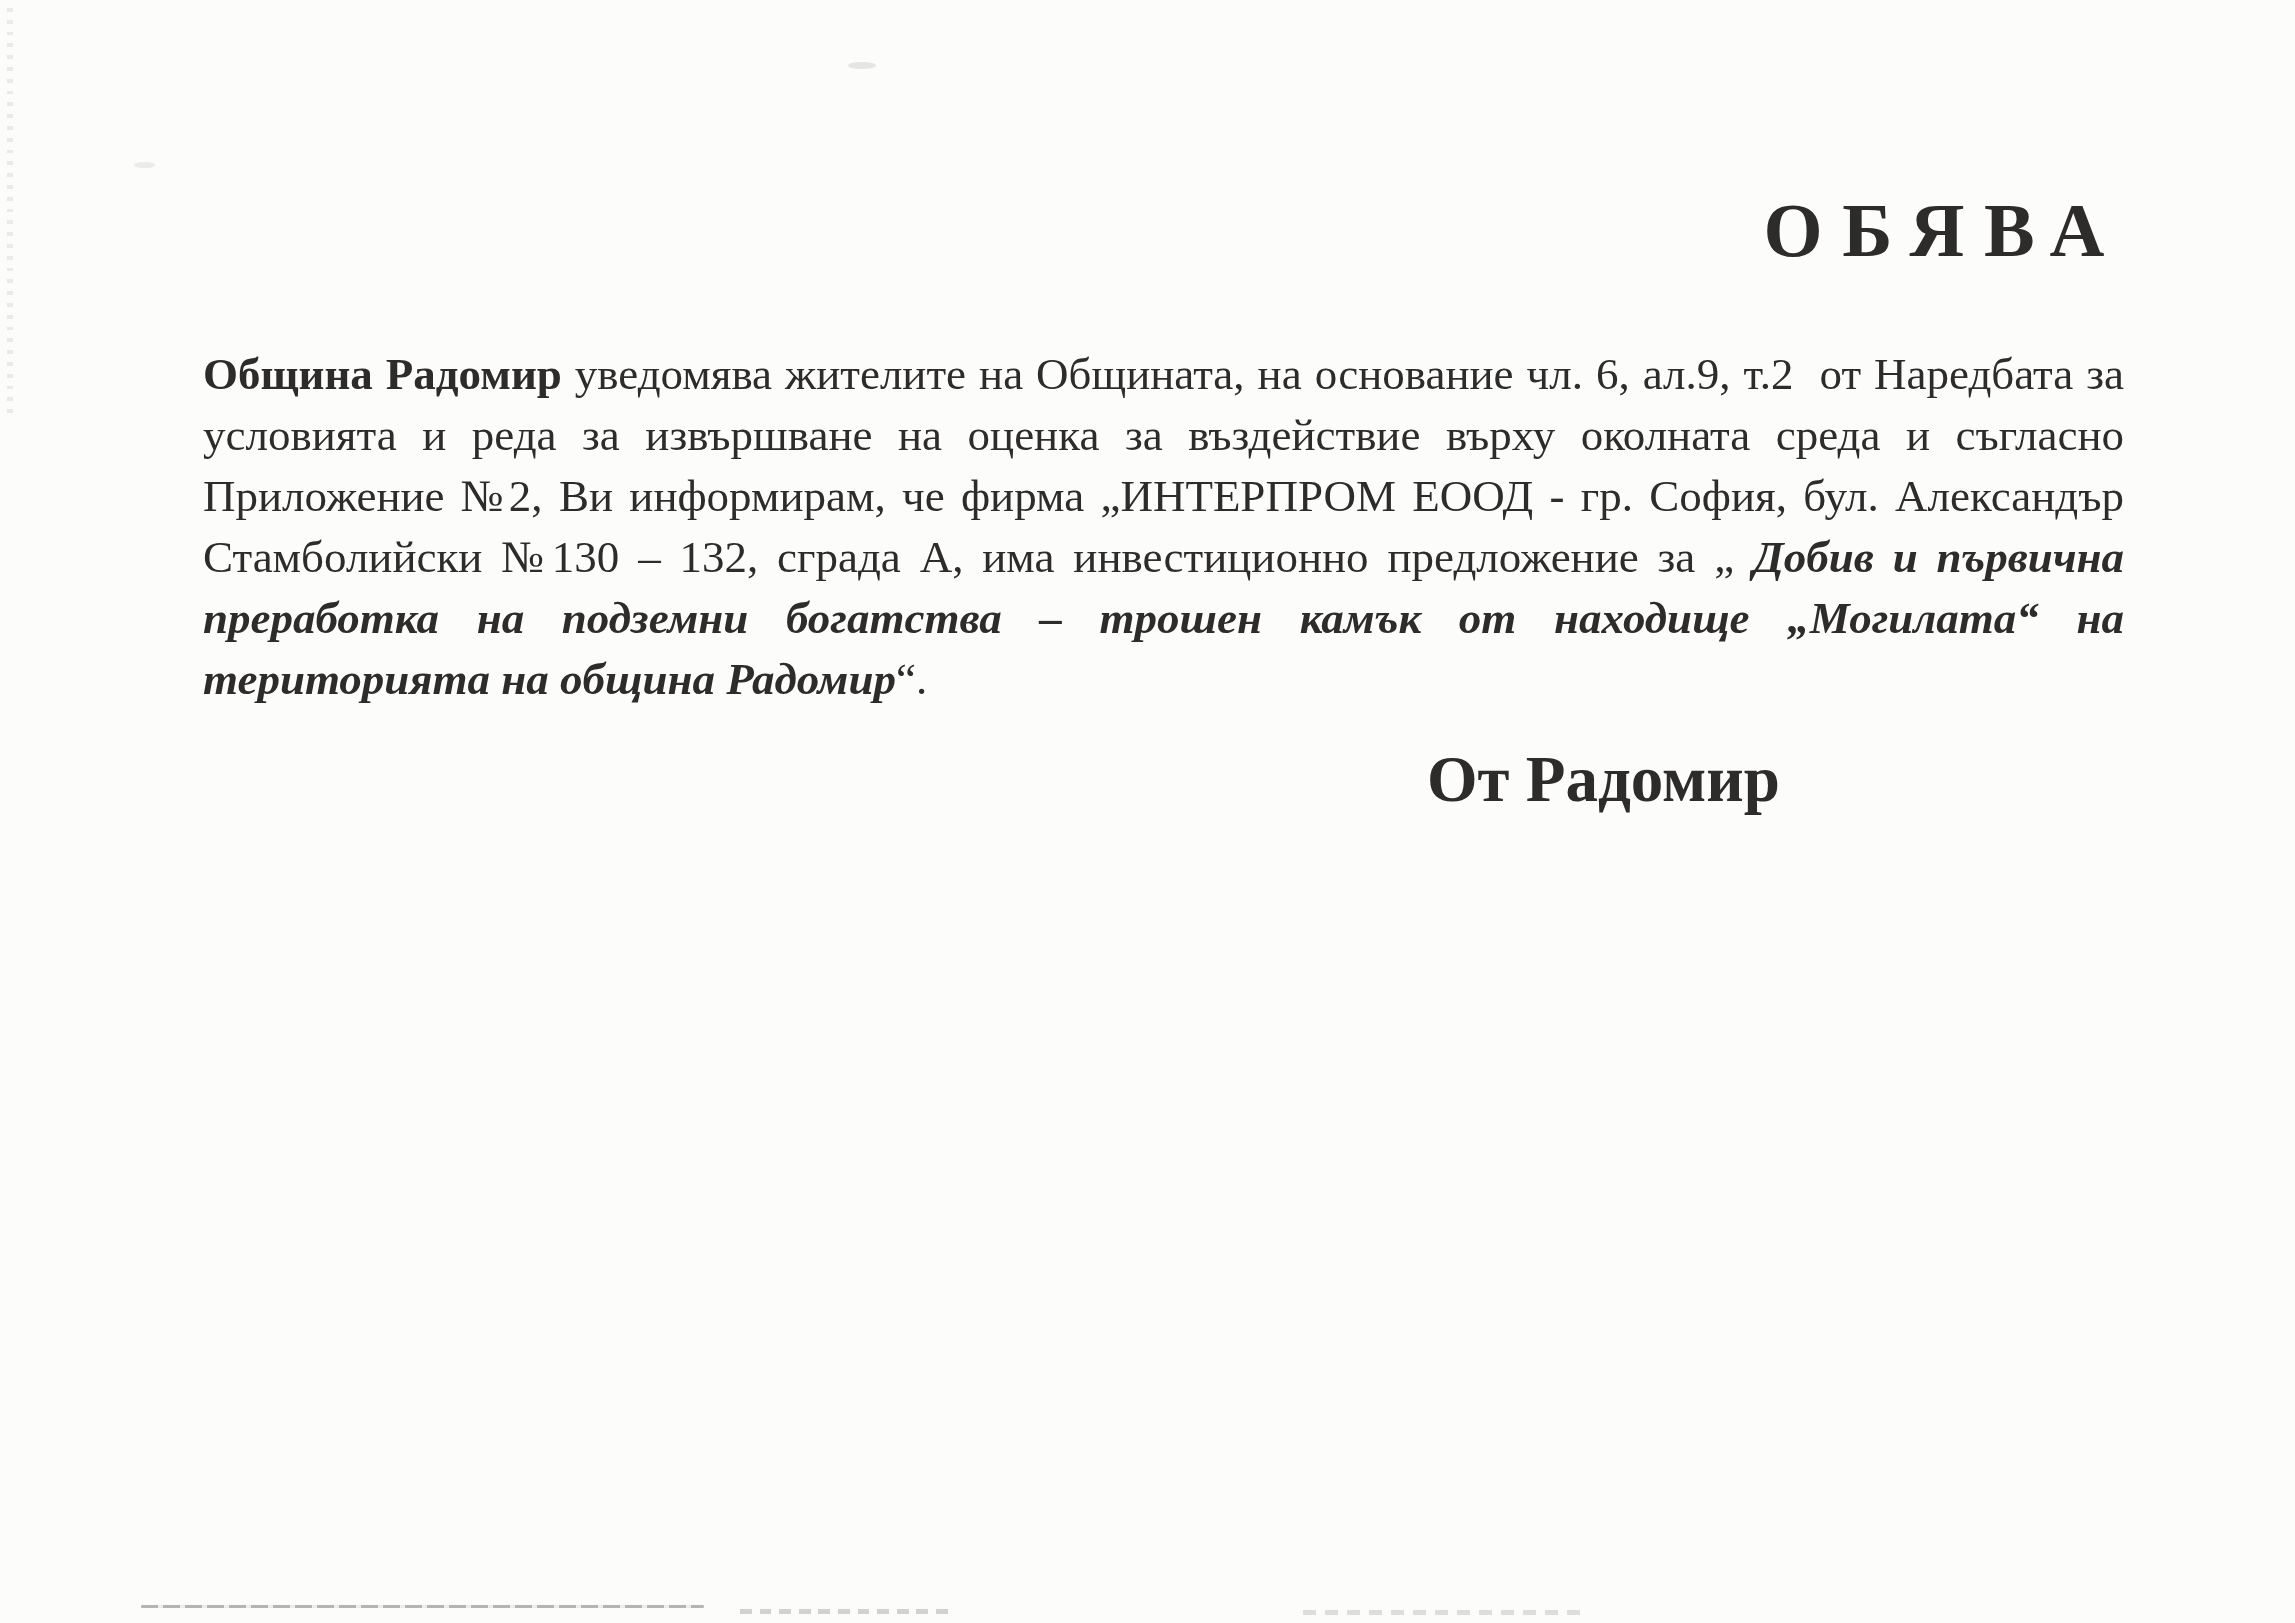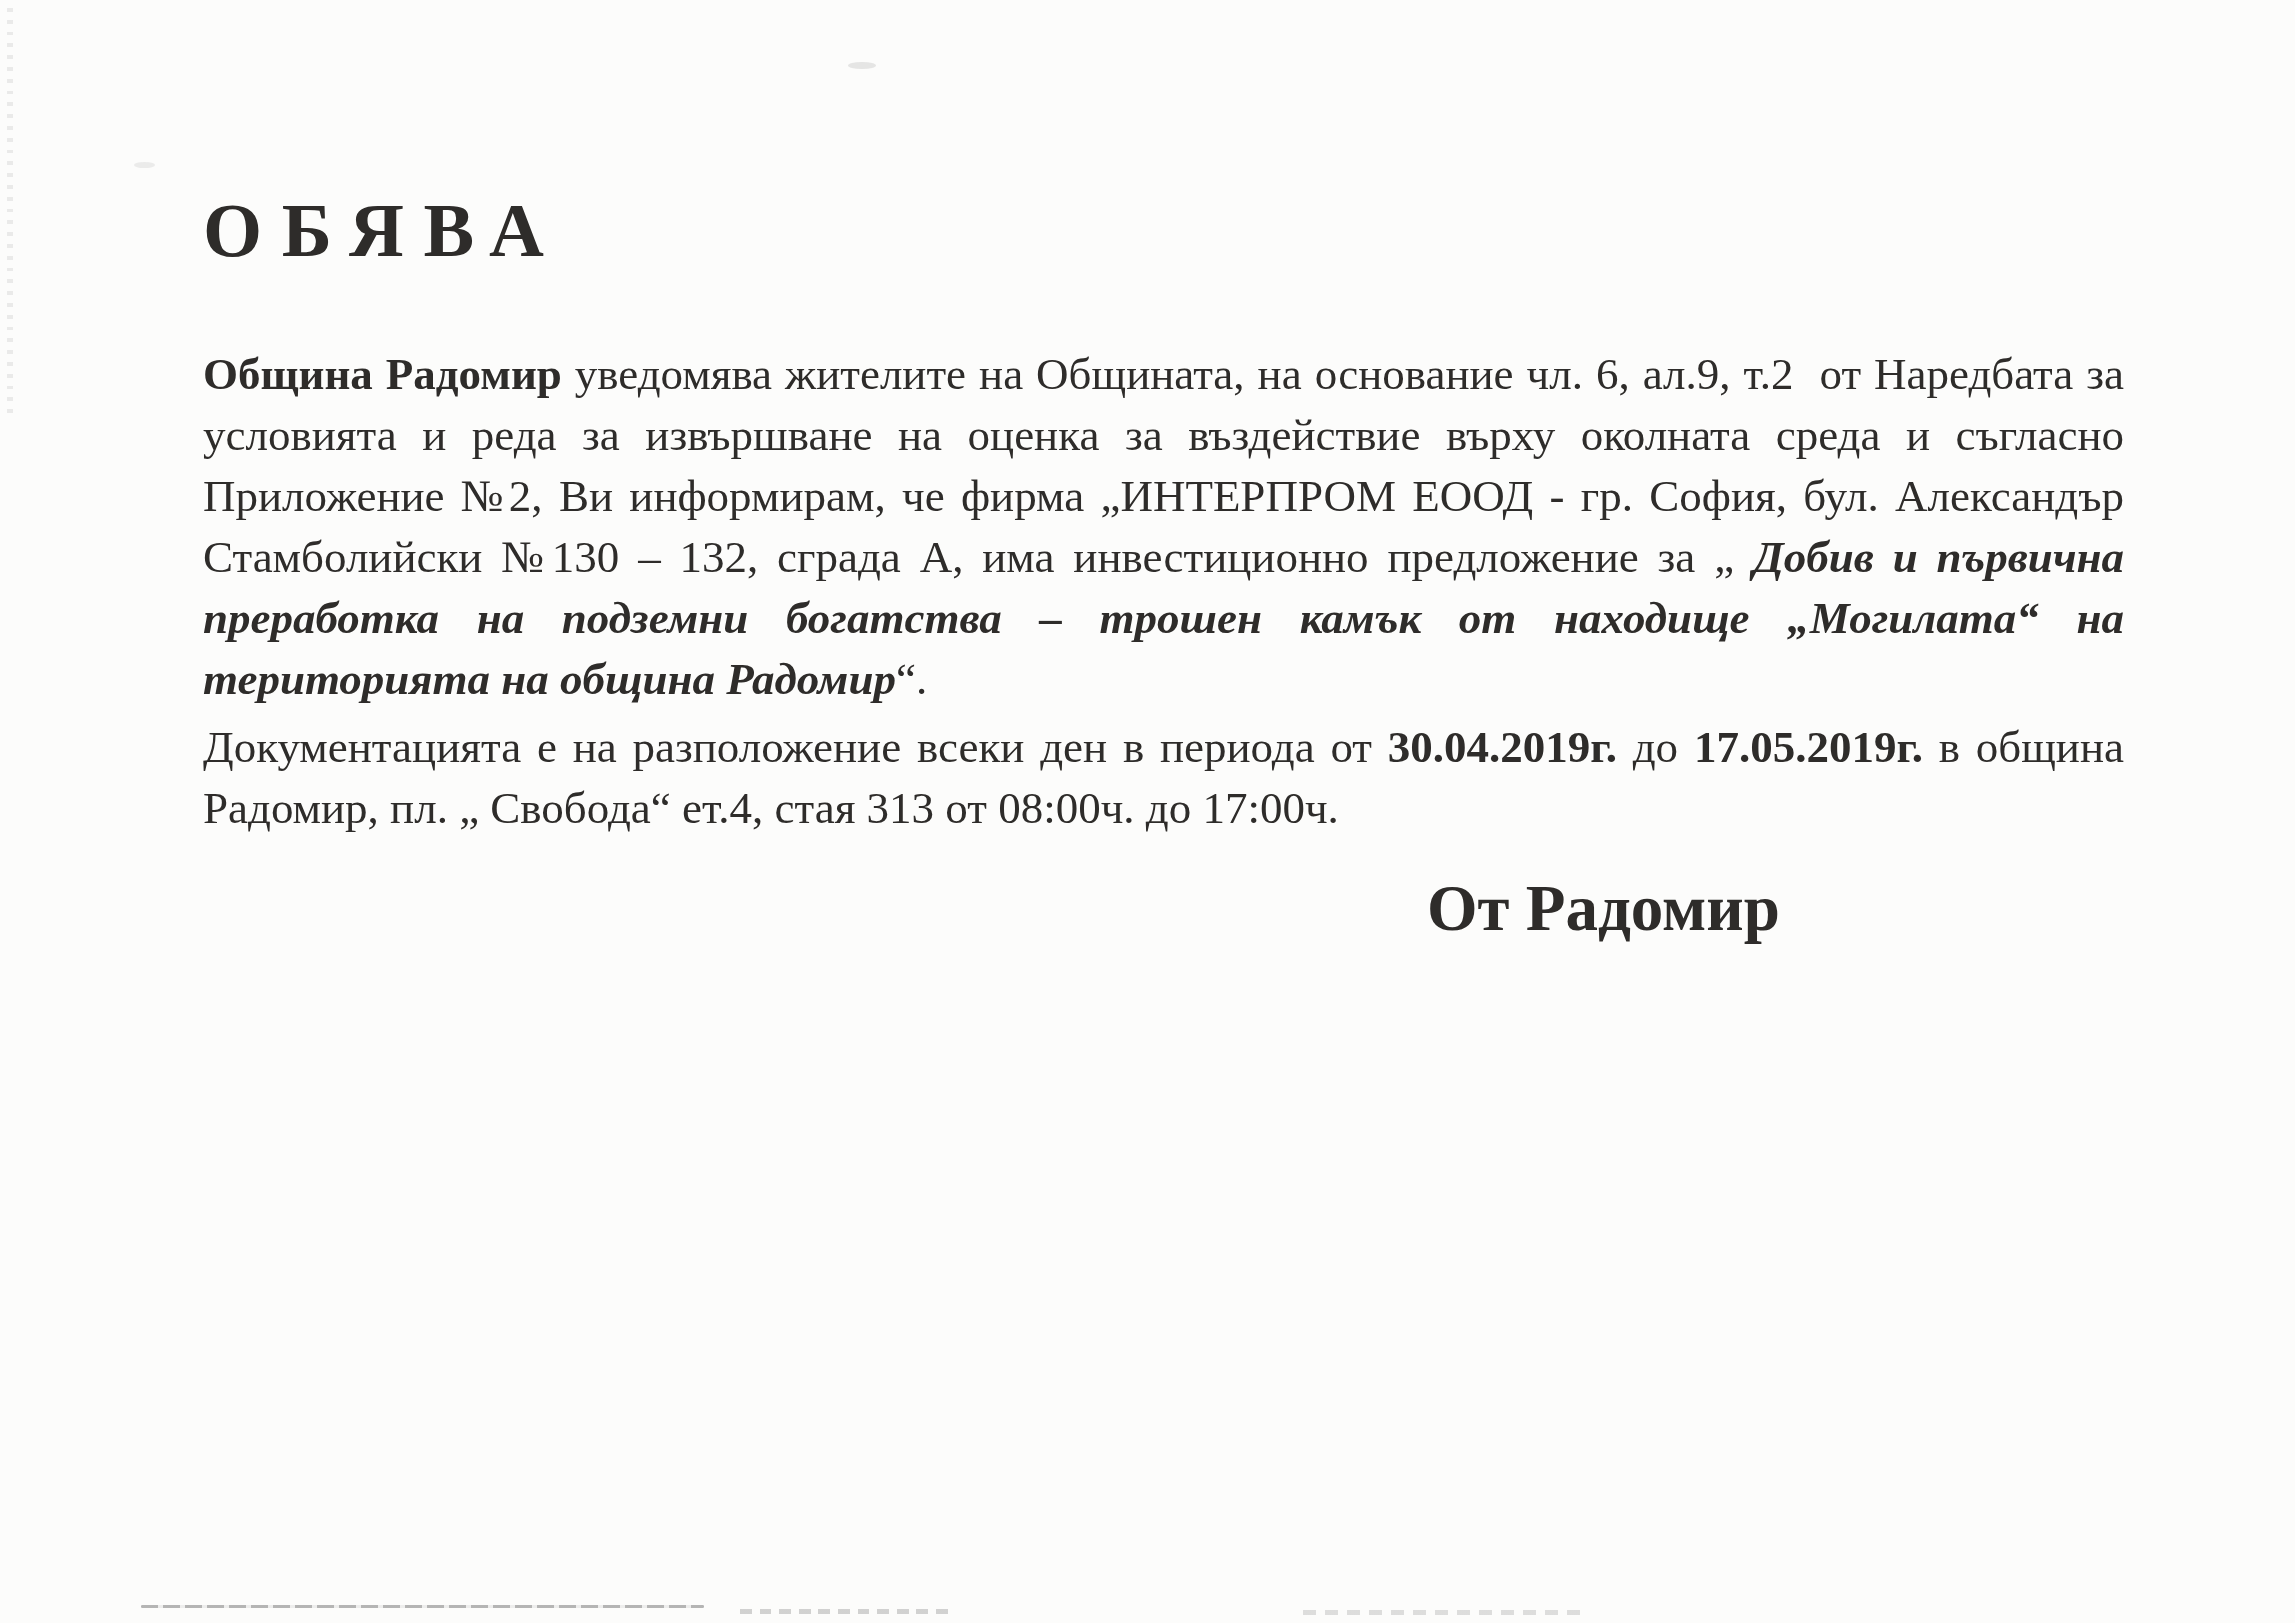--- a/index.html
+++ b/index.html
@@ -18,21 +18,21 @@
     color:var(--ink);
   }
   .page{
     position:absolute;
     top:0;
     left:203px;
     width:1921px;
   }
   .doc-title{
     margin:185px 0 68px 0;
-    text-align:left;
+    text-align:right;
     font-size:76px;
     font-weight:bold;
     letter-spacing:19.6px;
     line-height:1.2;
     white-space:nowrap;
   }
   .body-par{
     font-size:45px;
     line-height:61px;
     text-align:justify;
@@ -96,18 +96,17 @@
 <div class="artifact bottom-line-b"></div>
 <div class="artifact bottom-line-c"></div>
 
 <main class="page">
 
   <h1 class="doc-title">ОБЯВА</h1>
 
   <p class="body-par par-intro"><span class="bold">Община Радомир</span><span> уведомява жителите на Общината, на основание чл. 6, ал.9, т.2&nbsp; от Наредбата за условията и реда за извършване на оценка за въздействие върху околната среда и съгласно Приложение №2, Ви информирам, че фирма „ИНТЕРПРОМ ЕООД - гр. София, бул. Александър Стамболийски №130 – 132, сграда А, има инвестиционно предложение за „ </span><span class="bold-italic">Добив и първична преработка на подземни богатства – трошен камък от находище „Могилата“ на територията на община Радомир</span><span>“.</span></p>
 
 
-  <p class="body-par par-availability"><span>Документацията е на разположение всеки ден в периода от </span><span class="bold">30.04.2019г.</span><span> до </span><span class="bold">17.05.2019г.</span><span> в община Радомир, пл. „ Свобода“ ет.4, стая 313 от 08:00ч. до 17:00ч.</span></p>
 
   <div class="signature">От Радомир</div>
 
 </main>
 
 
 </body></html>

